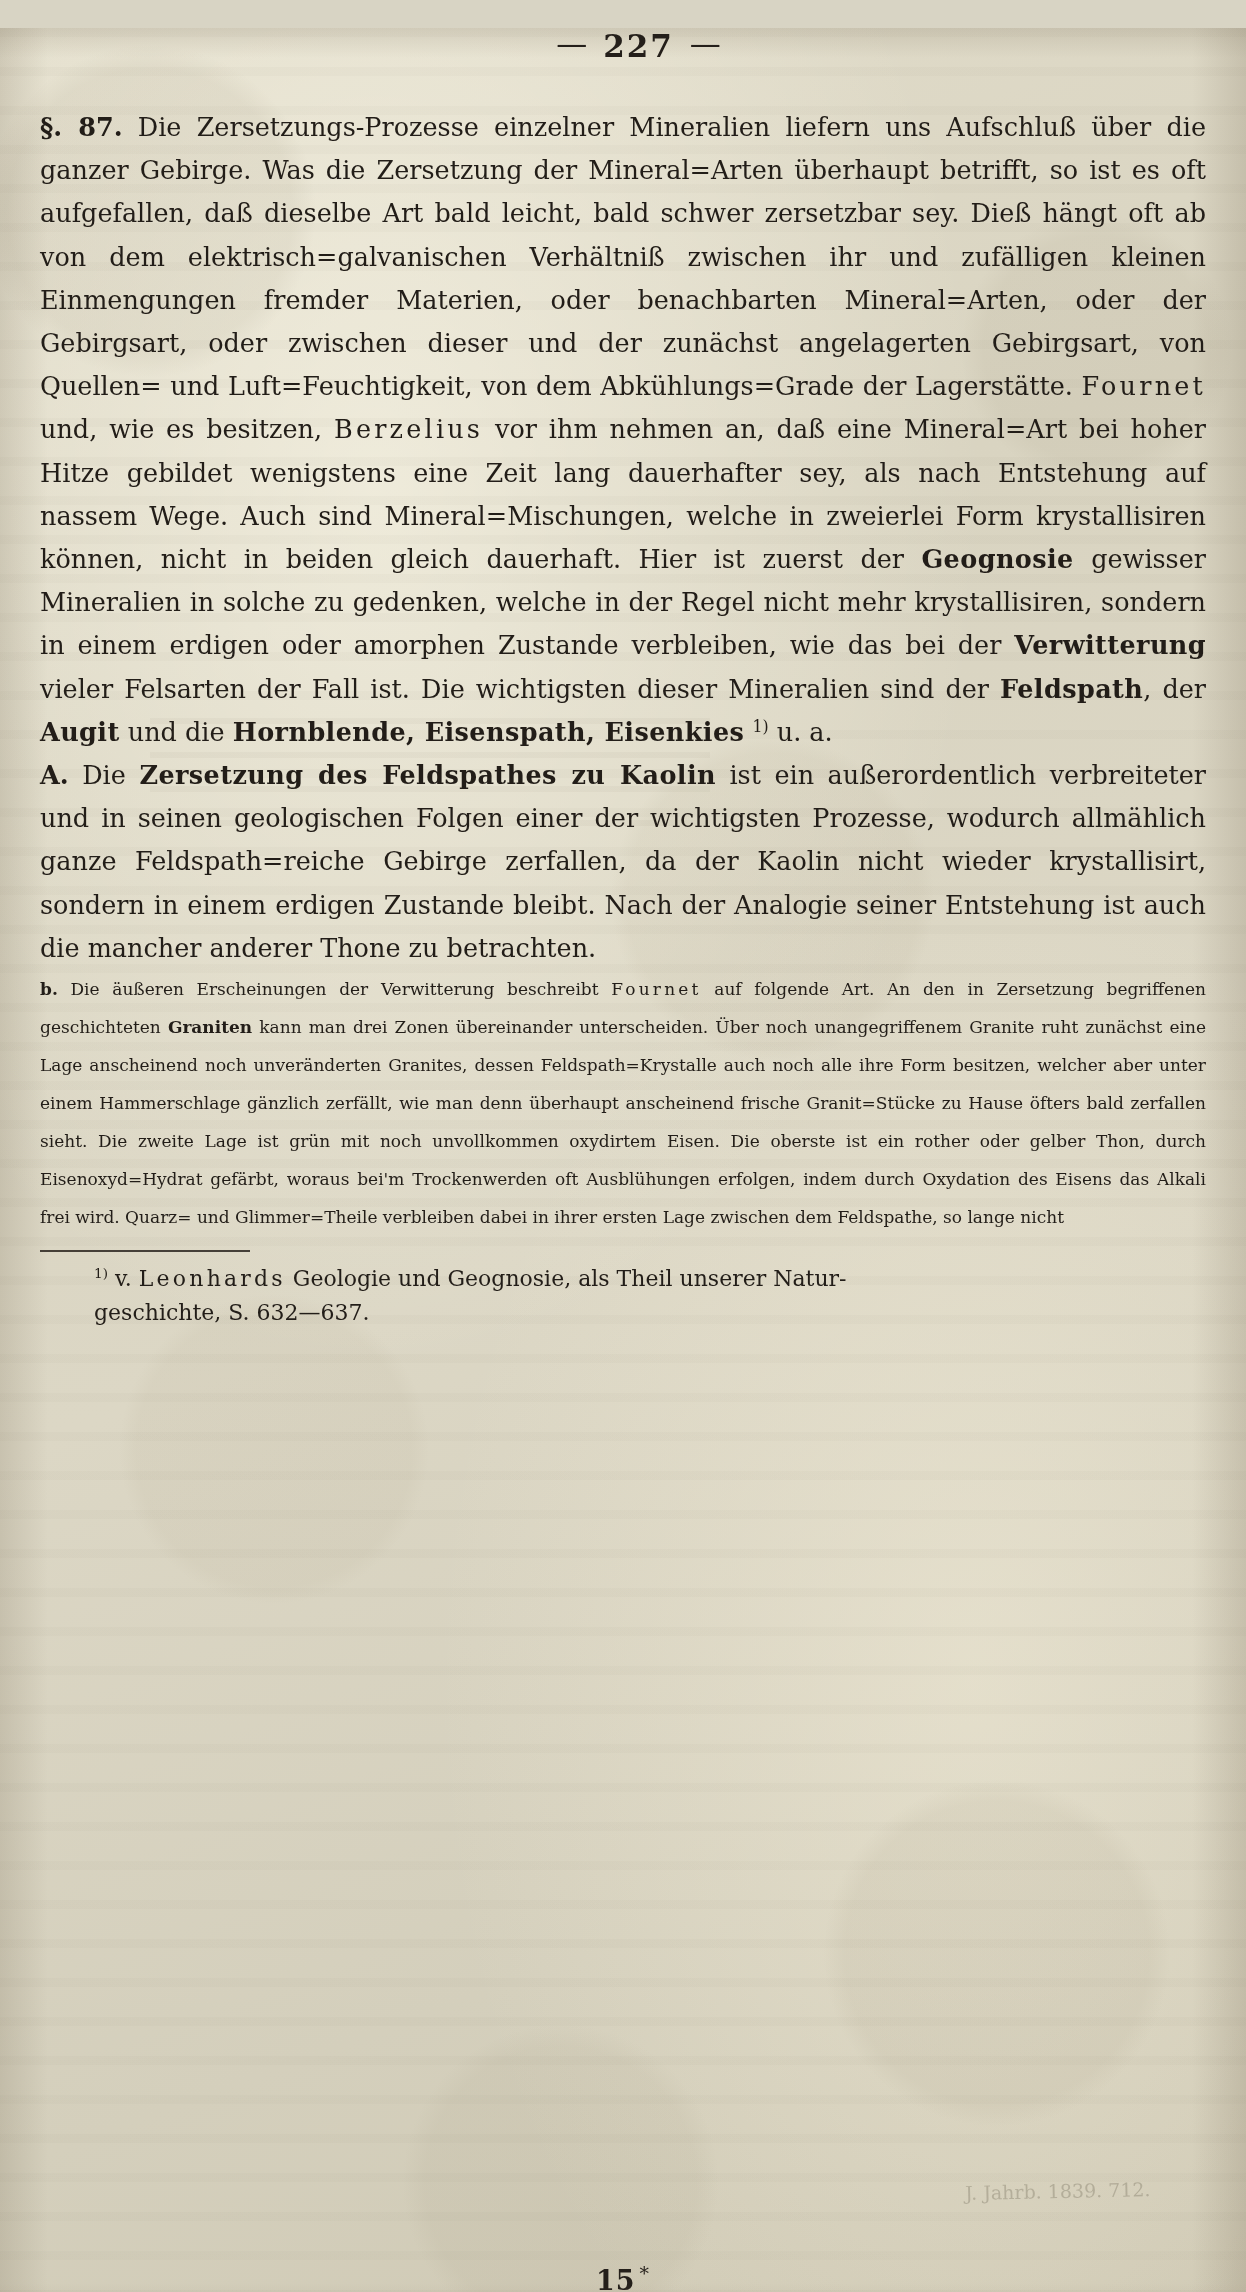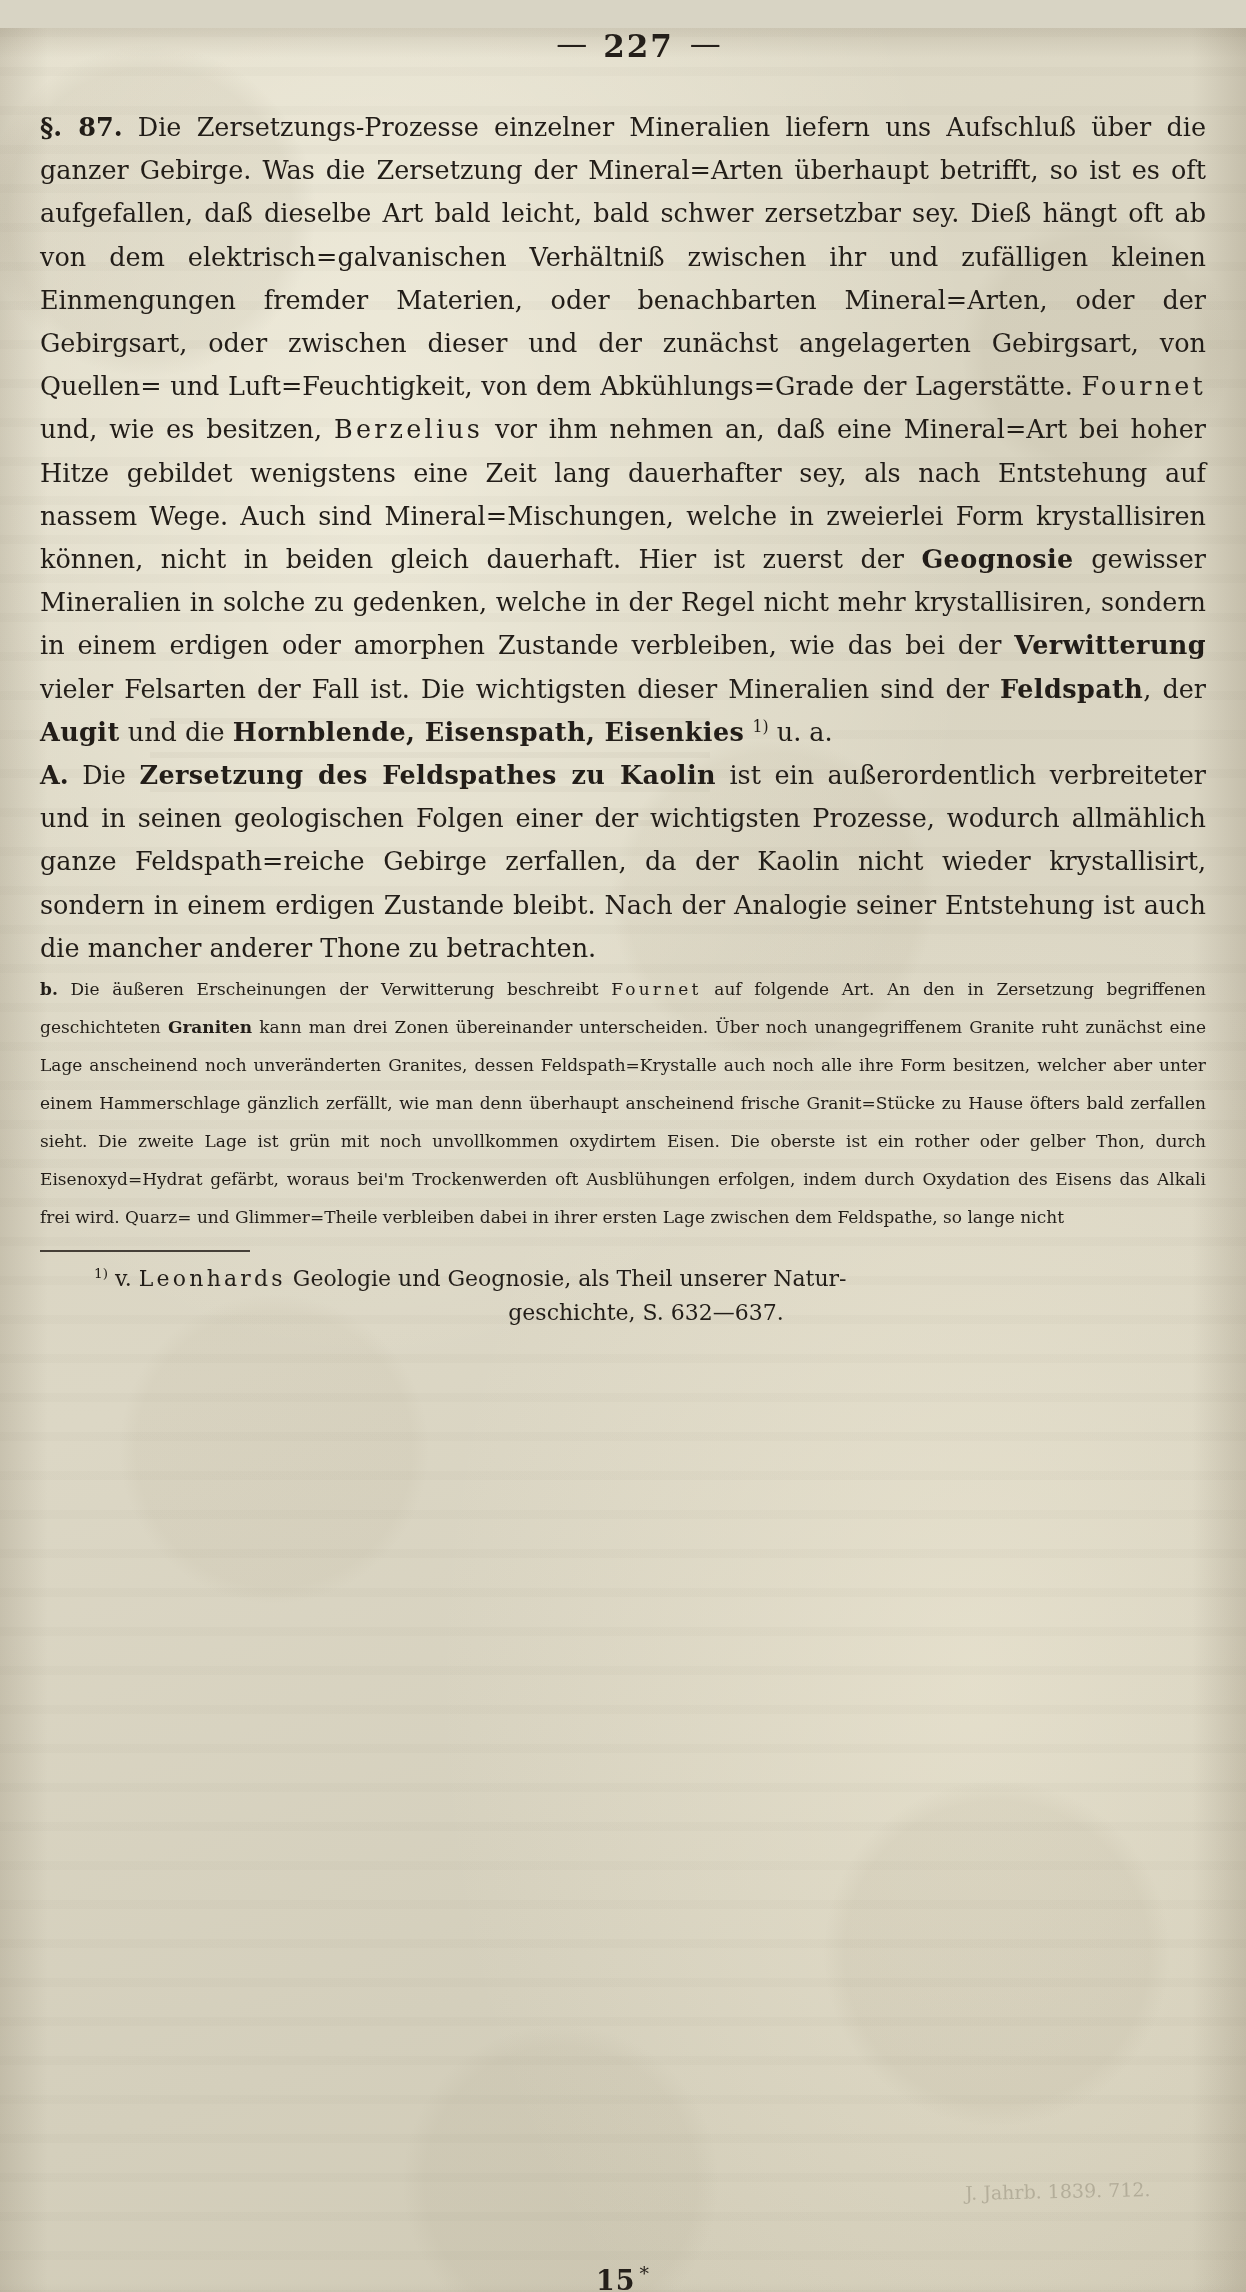--- a/index.html
+++ b/index.html
@@ -122,21 +122,20 @@
   .footnote {
     margin: 10px 48px 0 48px;
     font-size: 22px;
     line-height: 34px;
     color: #221d18;
     text-align: left;
   }
   .footnote .hang {
     padding-left: 46px;
     display: block;
-    text-align: center;
   }
   .footnote .first {
     text-indent: -28px;
     padding-left: 74px;
     display: block;
   }
 
   .signature {
     position: absolute;
     right: 0;

